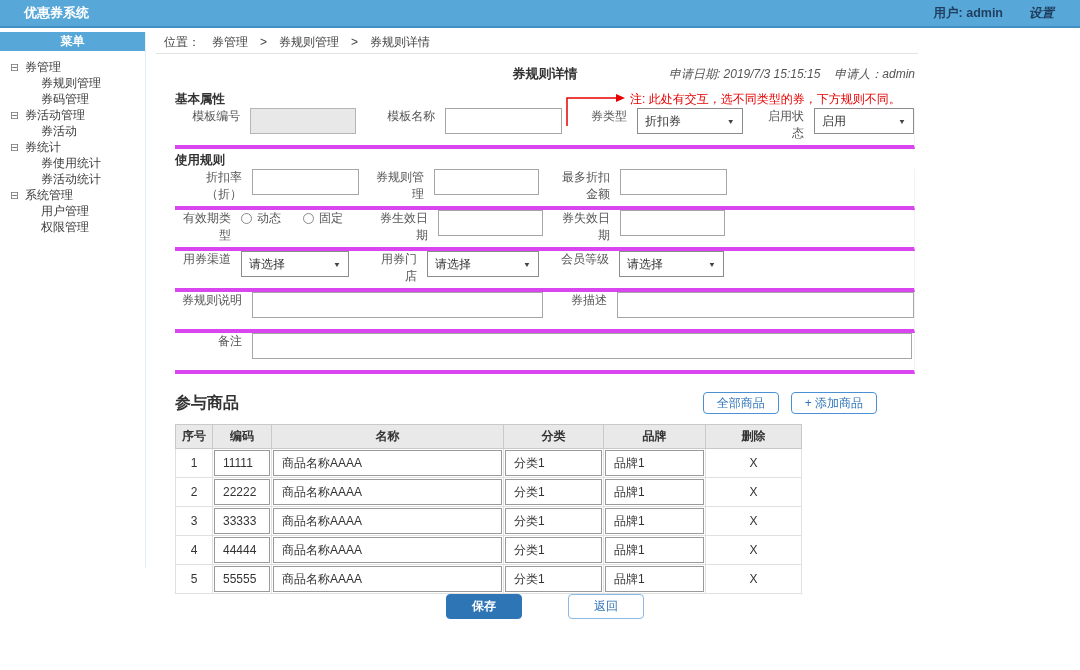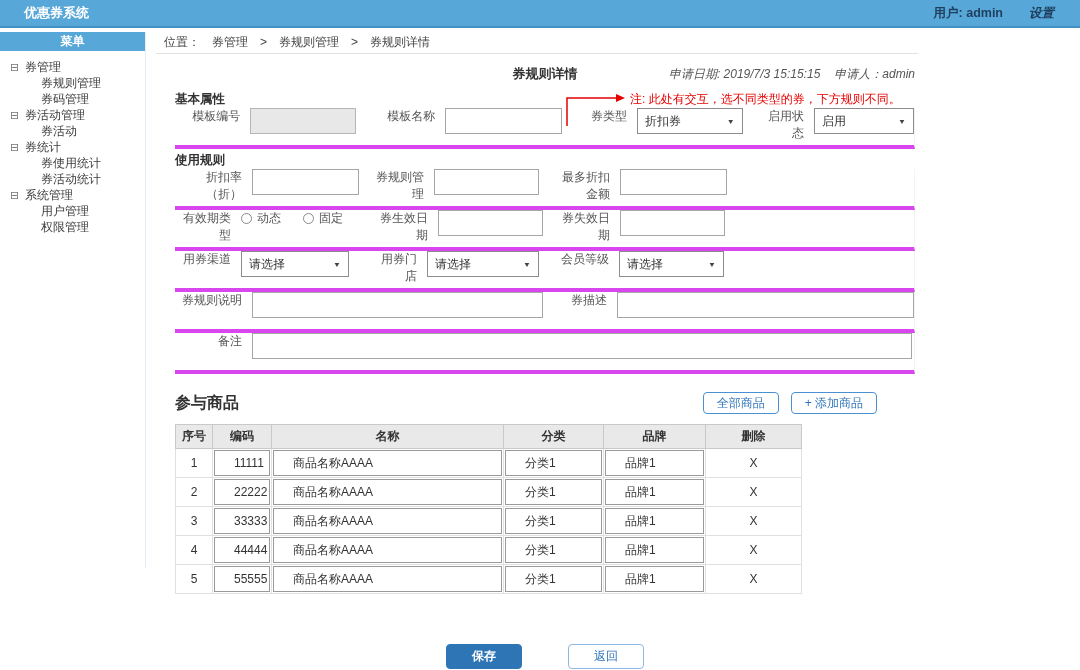--- a/index.html
+++ b/index.html
@@ -53,26 +53,26 @@
   .products-bar { margin-top:16px; height:26px; display:flex; align-items:center; }
   .products-title { font-size:16px; font-weight:bold; color:#333; }
   .products-buttons { margin-left:auto; margin-right:38px; display:flex; gap:12px; }
   .btn-outline { border:1px solid #4a90d2; color:#2f74b8; background:#fff; border-radius:4px;
                  font-size:12px; height:22px; padding:0 13px; cursor:pointer; }
 
   table.products { margin-top:8px; border-collapse:collapse; table-layout:fixed; width:626px; font-size:12px; }
   table.products th { background:#e9e9e9; border:1px solid #c9c9c9; height:24px; font-weight:bold; color:#333; text-align:center; }
   table.products td { border:1px solid #e0e0e0; height:28px; padding:0; color:#333; }
   td.plain { text-align:center; color:#555; }
-  .cellbox { border:1px solid #9a9a9a; height:26px; line-height:24px; margin:1px 1px; padding-left:19px;
+  .cellbox { border:1px solid #9a9a9a; height:26px; line-height:24px; margin:1px 1px; padding-left:8px;
              white-space:nowrap; overflow:hidden; }
   td.del { text-align:center; color:#e03b3b; cursor:pointer; }
 
   
-  .actions { margin-top:50px; display:flex; justify-content:center; gap:46px; }
+  .actions { display:flex; justify-content:center; gap:46px; }
   .btn-save { width:76px; height:25px; background:#2e75b6; color:#fff; border:1px solid #2e75b6;
               border-radius:4px; font-size:12px; font-weight:bold; cursor:pointer; }
   .btn-back { width:76px; height:25px; background:#fff; color:#2f74b8; border:1px solid #8db9e2;
               border-radius:4px; font-size:12px; cursor:pointer; }
 
   
   .note-text { position:absolute; left:630px; top:91px; font-size:12px; color:#e60000; white-space:nowrap; }
   .note-arrow { position:absolute; left:558px; top:90px; }
 </style>
 </head>

